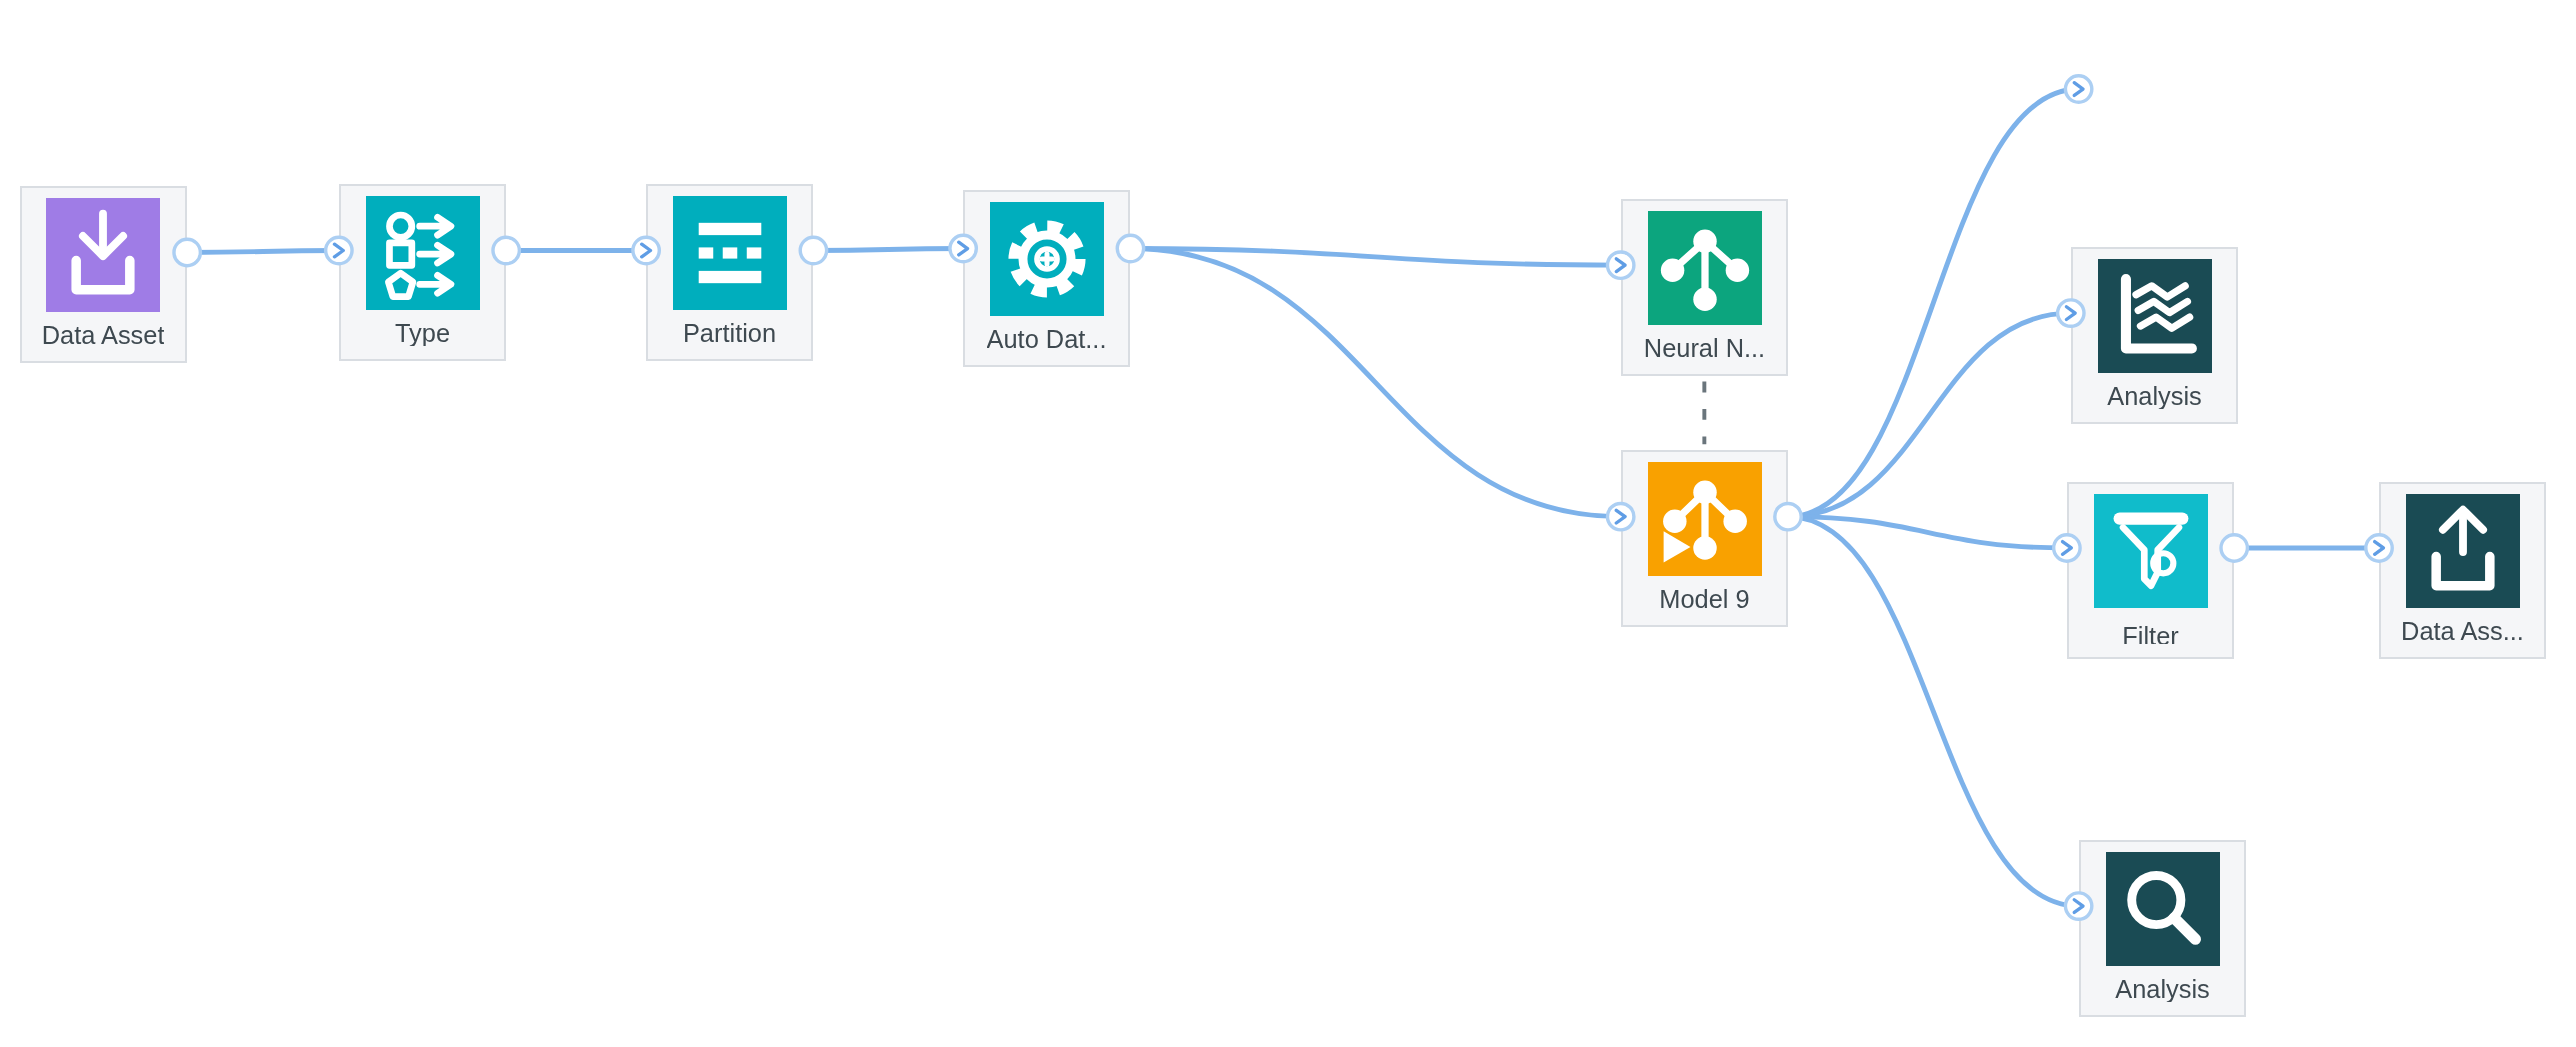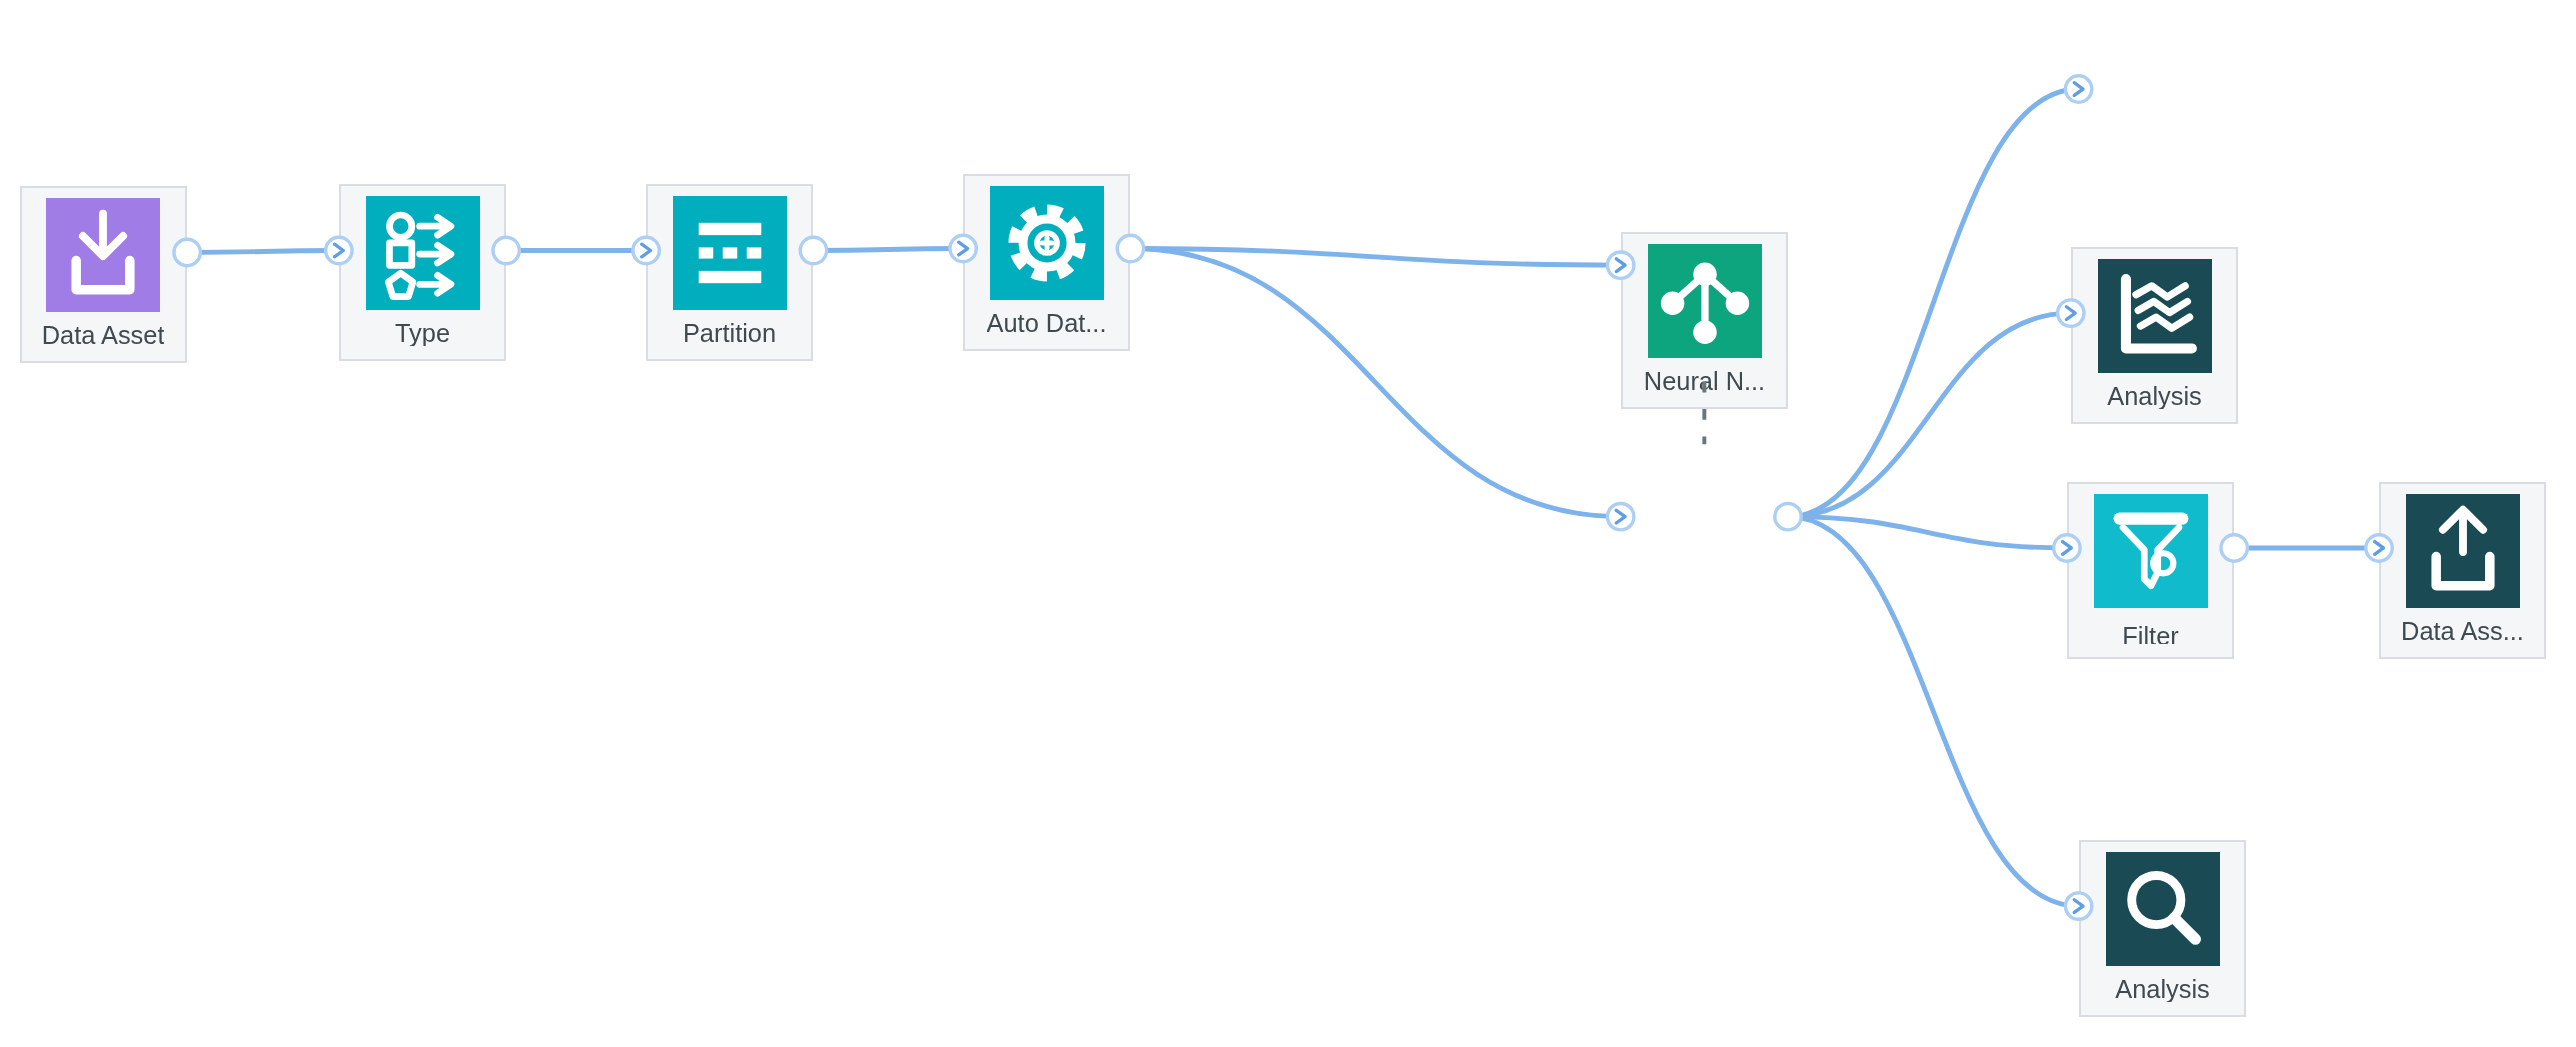--- a/index.html
+++ b/index.html
@@ -63,51 +63,68 @@
           <rect x="23" y="46" width="13" height="10"></rect>
           <rect x="44.5" y="46" width="13" height="10"></rect>
           <rect x="66" y="46" width="13" height="10"></rect>
           <rect x="23" y="67" width="56" height="11"></rect>
         </g>
       </svg>
     </div>
     <span class="label">Partition</span>
   </div>
 
-  <div class="node" style="left: 963px; top: 174px;">
+  <div class="node" style="left: 963px; top: 190px;">
     <div class="icon-box" style="background: rgb(0, 174, 189);">
       <svg viewBox="0 0 102 102">
         <g class="ic">
           <circle cx="51" cy="51" r="29" stroke-width="11" stroke-dasharray="12.8 9.98" stroke-linecap="butt"></circle>
           <circle cx="51" cy="51" r="21.5" stroke-width="8"></circle>
           <circle cx="51" cy="51" r="9" stroke-width="5"></circle>
           <path d="M51 46.5 V55.5 M46.5 51 H55.5" stroke-width="4.5"></path>
         </g>
       </svg>
     </div>
     <span class="label">Auto Dat...</span>
   </div>
 
-  <div class="node" style="left: 1621px; top: 199px; margin-top: 33px;">
+  <div class="node" style="left: 1621px; top: 199px;">
     <div class="icon-box" style="background: rgb(12, 165, 126);">
       <svg viewBox="0 0 102 102">
         <g class="ic" stroke-width="6.5">
           <path d="M51 27 L22 53 M51 27 L80 53 M51 27 L51 79"></path>
         </g>
         <g fill="#fff">
           <circle cx="51" cy="27" r="10.5"></circle>
             <circle cx="22" cy="53" r="10.5"></circle>
           <circle cx="80" cy="53" r="10.5"></circle>
             <circle cx="51" cy="79" r="10.5"></circle>
         </g>
       </svg>
     </div>
     <span class="label">Neural N...</span>
   </div>
 
+  <div class="node" style="left: 1621px; top: 450px;">
+    <div class="icon-box" style="background: rgb(249, 161, 0);">
+      <svg viewBox="0 0 102 102">
+        <g class="ic" stroke-width="6.5">
+          <path d="M51 27 L24 53 M51 27 L78 53 M51 27 L51 77"></path>
+        </g>
+        <g fill="#fff">
+          <circle cx="51" cy="27" r="10.5"></circle>
+            <circle cx="24" cy="53" r="10.5"></circle>
+          <circle cx="78" cy="53" r="10.5"></circle>
+            <circle cx="51" cy="77" r="10.5"></circle>
+          <path d="M14 62 L38 76 L14 90 Z"></path>
+        </g>
+      </svg>
+    </div>
+    <span class="label">Model 9</span>
+  </div>
 
 
   <div class="node" style="left: 2071px; top: 247px;">
     <div class="icon-box" style="background: rgb(26, 75, 84);">
       <svg viewBox="0 0 102 102">
         <g class="ic">
           <path d="M25 18 V80 H84" stroke-width="9"></path>
           <path d="M34 32 L48 24 L62 34 L78 24" stroke-width="6.5"></path>
           <path d="M36 46 L50 38 L64 48 L80 38" stroke-width="6.5"></path>
           <path d="M38 60 L52 52 L66 62 L82 52" stroke-width="6.5"></path>

